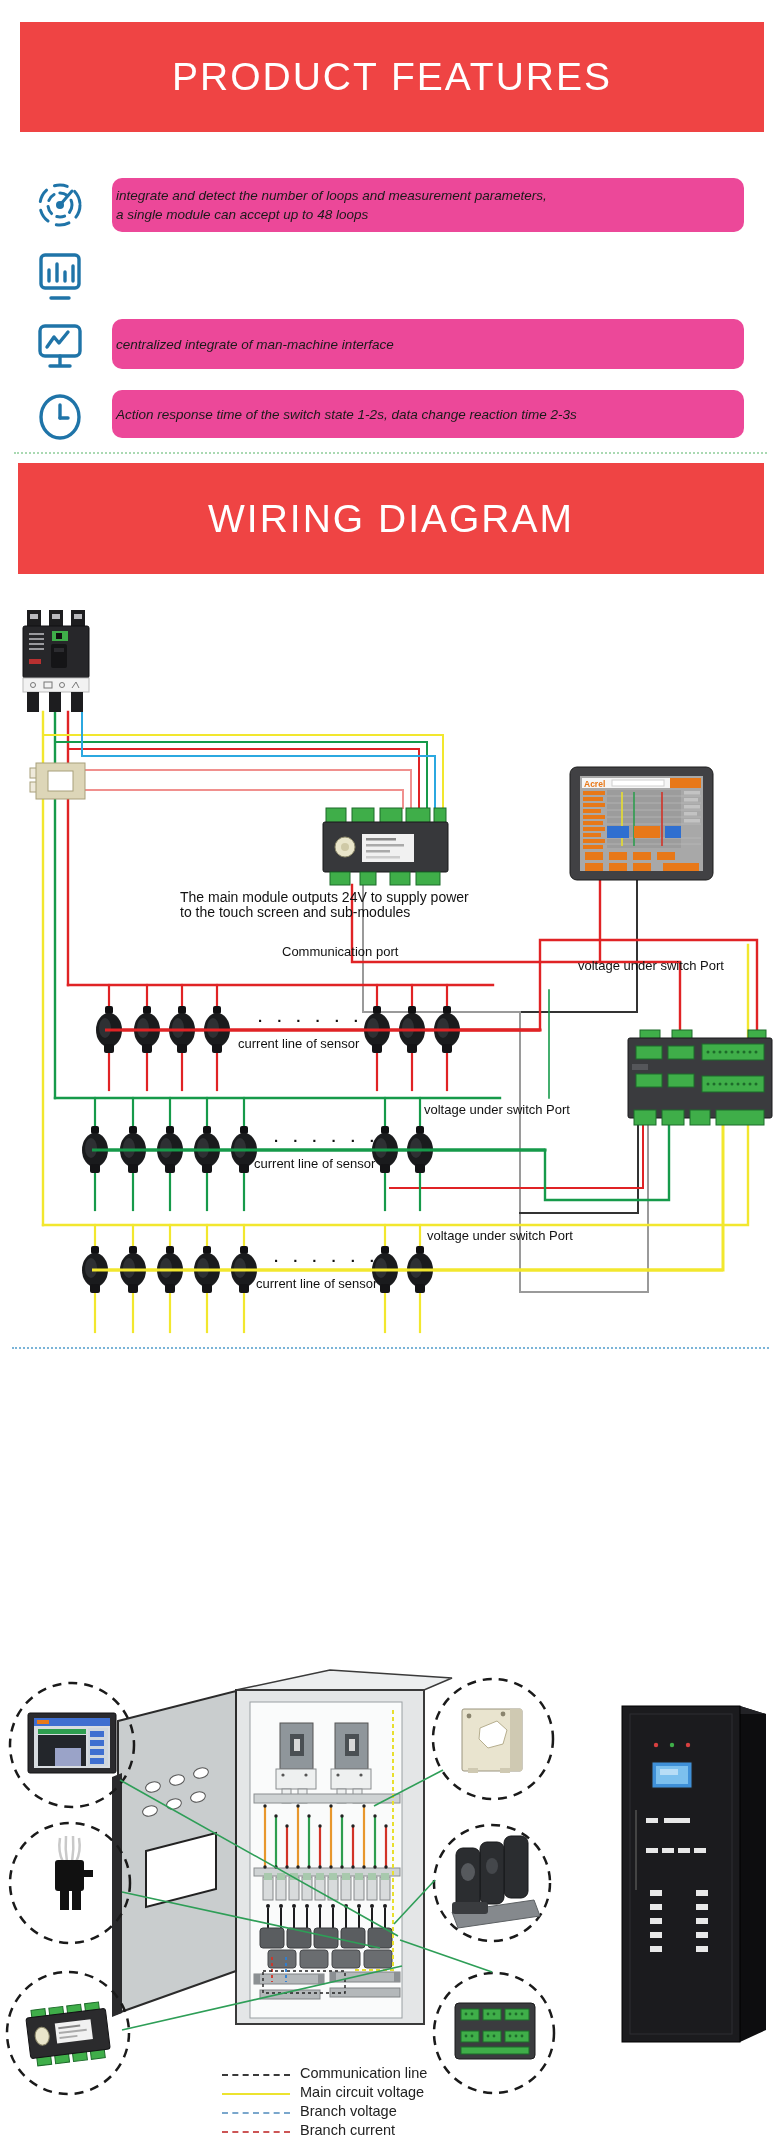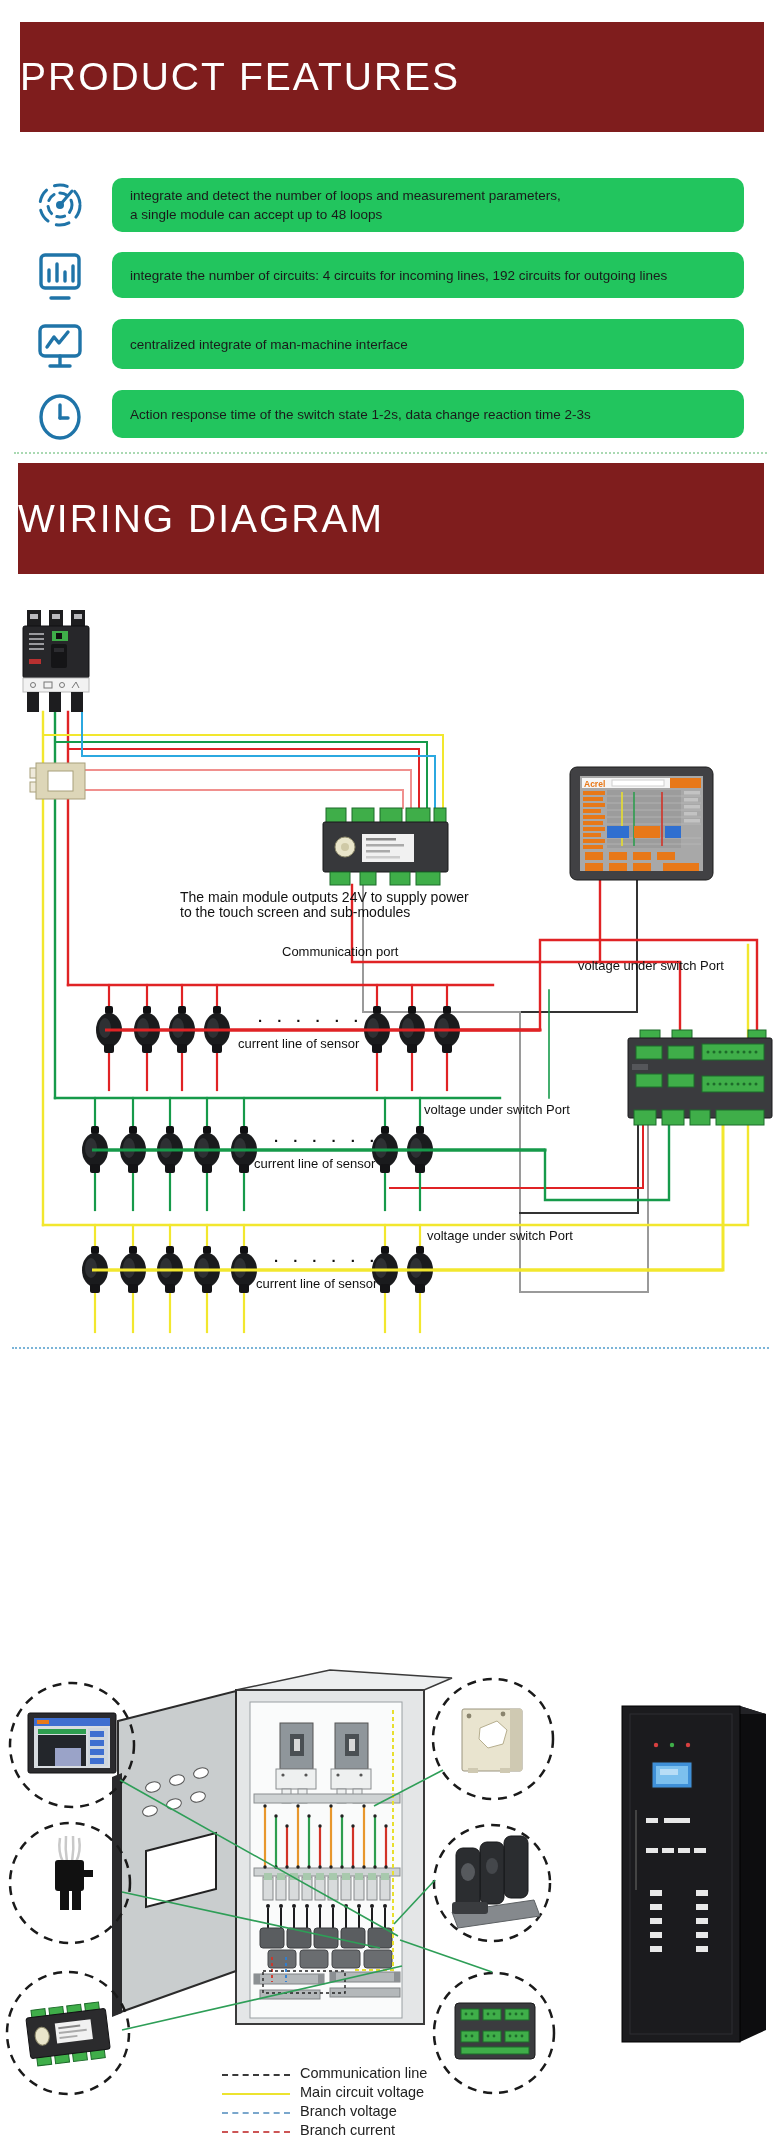--- a/index.html
+++ b/index.html
@@ -1,22 +1,22 @@
 <!DOCTYPE html>
 <html><head>
 <meta charset="utf-8">
 <style>
   html,body{margin:0;padding:0;background:#ffffff;}
   .page{position:relative;width:781px;height:2149px;background:#fff;overflow:hidden;
         font-family:"Liberation Sans",sans-serif;color:#1a1a1a;}
   .abs{position:absolute;}
-  .banner{position:absolute;background:#7f1d1d;display:flex;align-items:center;justify-content:flex-start;}
+  .banner{position:absolute;background:#ef4444;display:flex;align-items:center;justify-content:center;}
   .banner span{color:#fff;font-size:39px;letter-spacing:2px;font-weight:400;}
-  .feature-box{position:absolute;left:112px;width:632px;background:#22c55e;border-radius:10px;
-               display:flex;flex-direction:column;justify-content:center;padding-left:18px;box-sizing:border-box;}
+  .feature-box{position:absolute;left:112px;width:632px;background:#ec4899;border-radius:10px;
+               display:flex;flex-direction:column;justify-content:center;padding-left:4px;box-sizing:border-box;font-style:italic;}
   .feature-box div{font-size:13.5px;line-height:19px;color:#1a1a1a;}
   .icon-wrap{position:absolute;left:34px;width:52px;display:flex;justify-content:center;}
   .dotted-sep-green{position:absolute;left:14px;width:753px;border-top:2px dotted #a9d9b2;}
   .dotted-sep-blue{position:absolute;left:12px;width:757px;border-top:2px dotted #7ab4d8;}
   .diagram-label{position:absolute;font-size:13px;color:#111;white-space:nowrap;}
   .note-label{position:absolute;left:180px;width:420px;text-align:left;font-size:14px;line-height:15px;color:#111;}
   .dots-label{position:absolute;font-size:15px;font-weight:bold;letter-spacing:5px;color:#111;white-space:nowrap;}
   .legend-row{position:absolute;height:20px;}
   .legend-swatch{position:absolute;width:68px;top:9px;}
   .legend-label{position:absolute;left:78px;top:0;font-size:14.5px;color:#222;white-space:nowrap;}
@@ -54,23 +54,20 @@
     <svg width="52" height="56" viewBox="0 0 52 56">
       <g fill="none" stroke="#1f74a8" stroke-width="3.4" stroke-linecap="round">
         <rect x="7" y="5" width="38" height="33" rx="4"></rect>
         <line x1="15" y1="31" x2="15" y2="20"></line>
         <line x1="23" y1="31" x2="23" y2="14"></line>
         <line x1="31" y1="31" x2="31" y2="22"></line>
         <line x1="39" y1="31" x2="39" y2="16"></line>
         <line x1="17" y1="48" x2="35" y2="48"></line>
       </g>
     </svg>
-  </div>
-  <div class="feature-box" style="top:252px;height:46px;">
-    <div>integrate the number of circuits: 4 circuits for incoming lines, 192 circuits for outgoing lines</div>
   </div>
 
   <div class="icon-wrap" style="top:320px;">
     <svg width="52" height="54" viewBox="0 0 52 54">
       <g fill="none" stroke="#1f74a8" stroke-width="3.4" stroke-linecap="round" stroke-linejoin="round">
         <rect x="6" y="6" width="40" height="30" rx="5"></rect>
         <polyline points="13,27 20,17 25,23 34,12"></polyline>
         <line x1="26" y1="36" x2="26" y2="45"></line>
         <line x1="16" y1="46" x2="36" y2="46"></line>
       </g>

